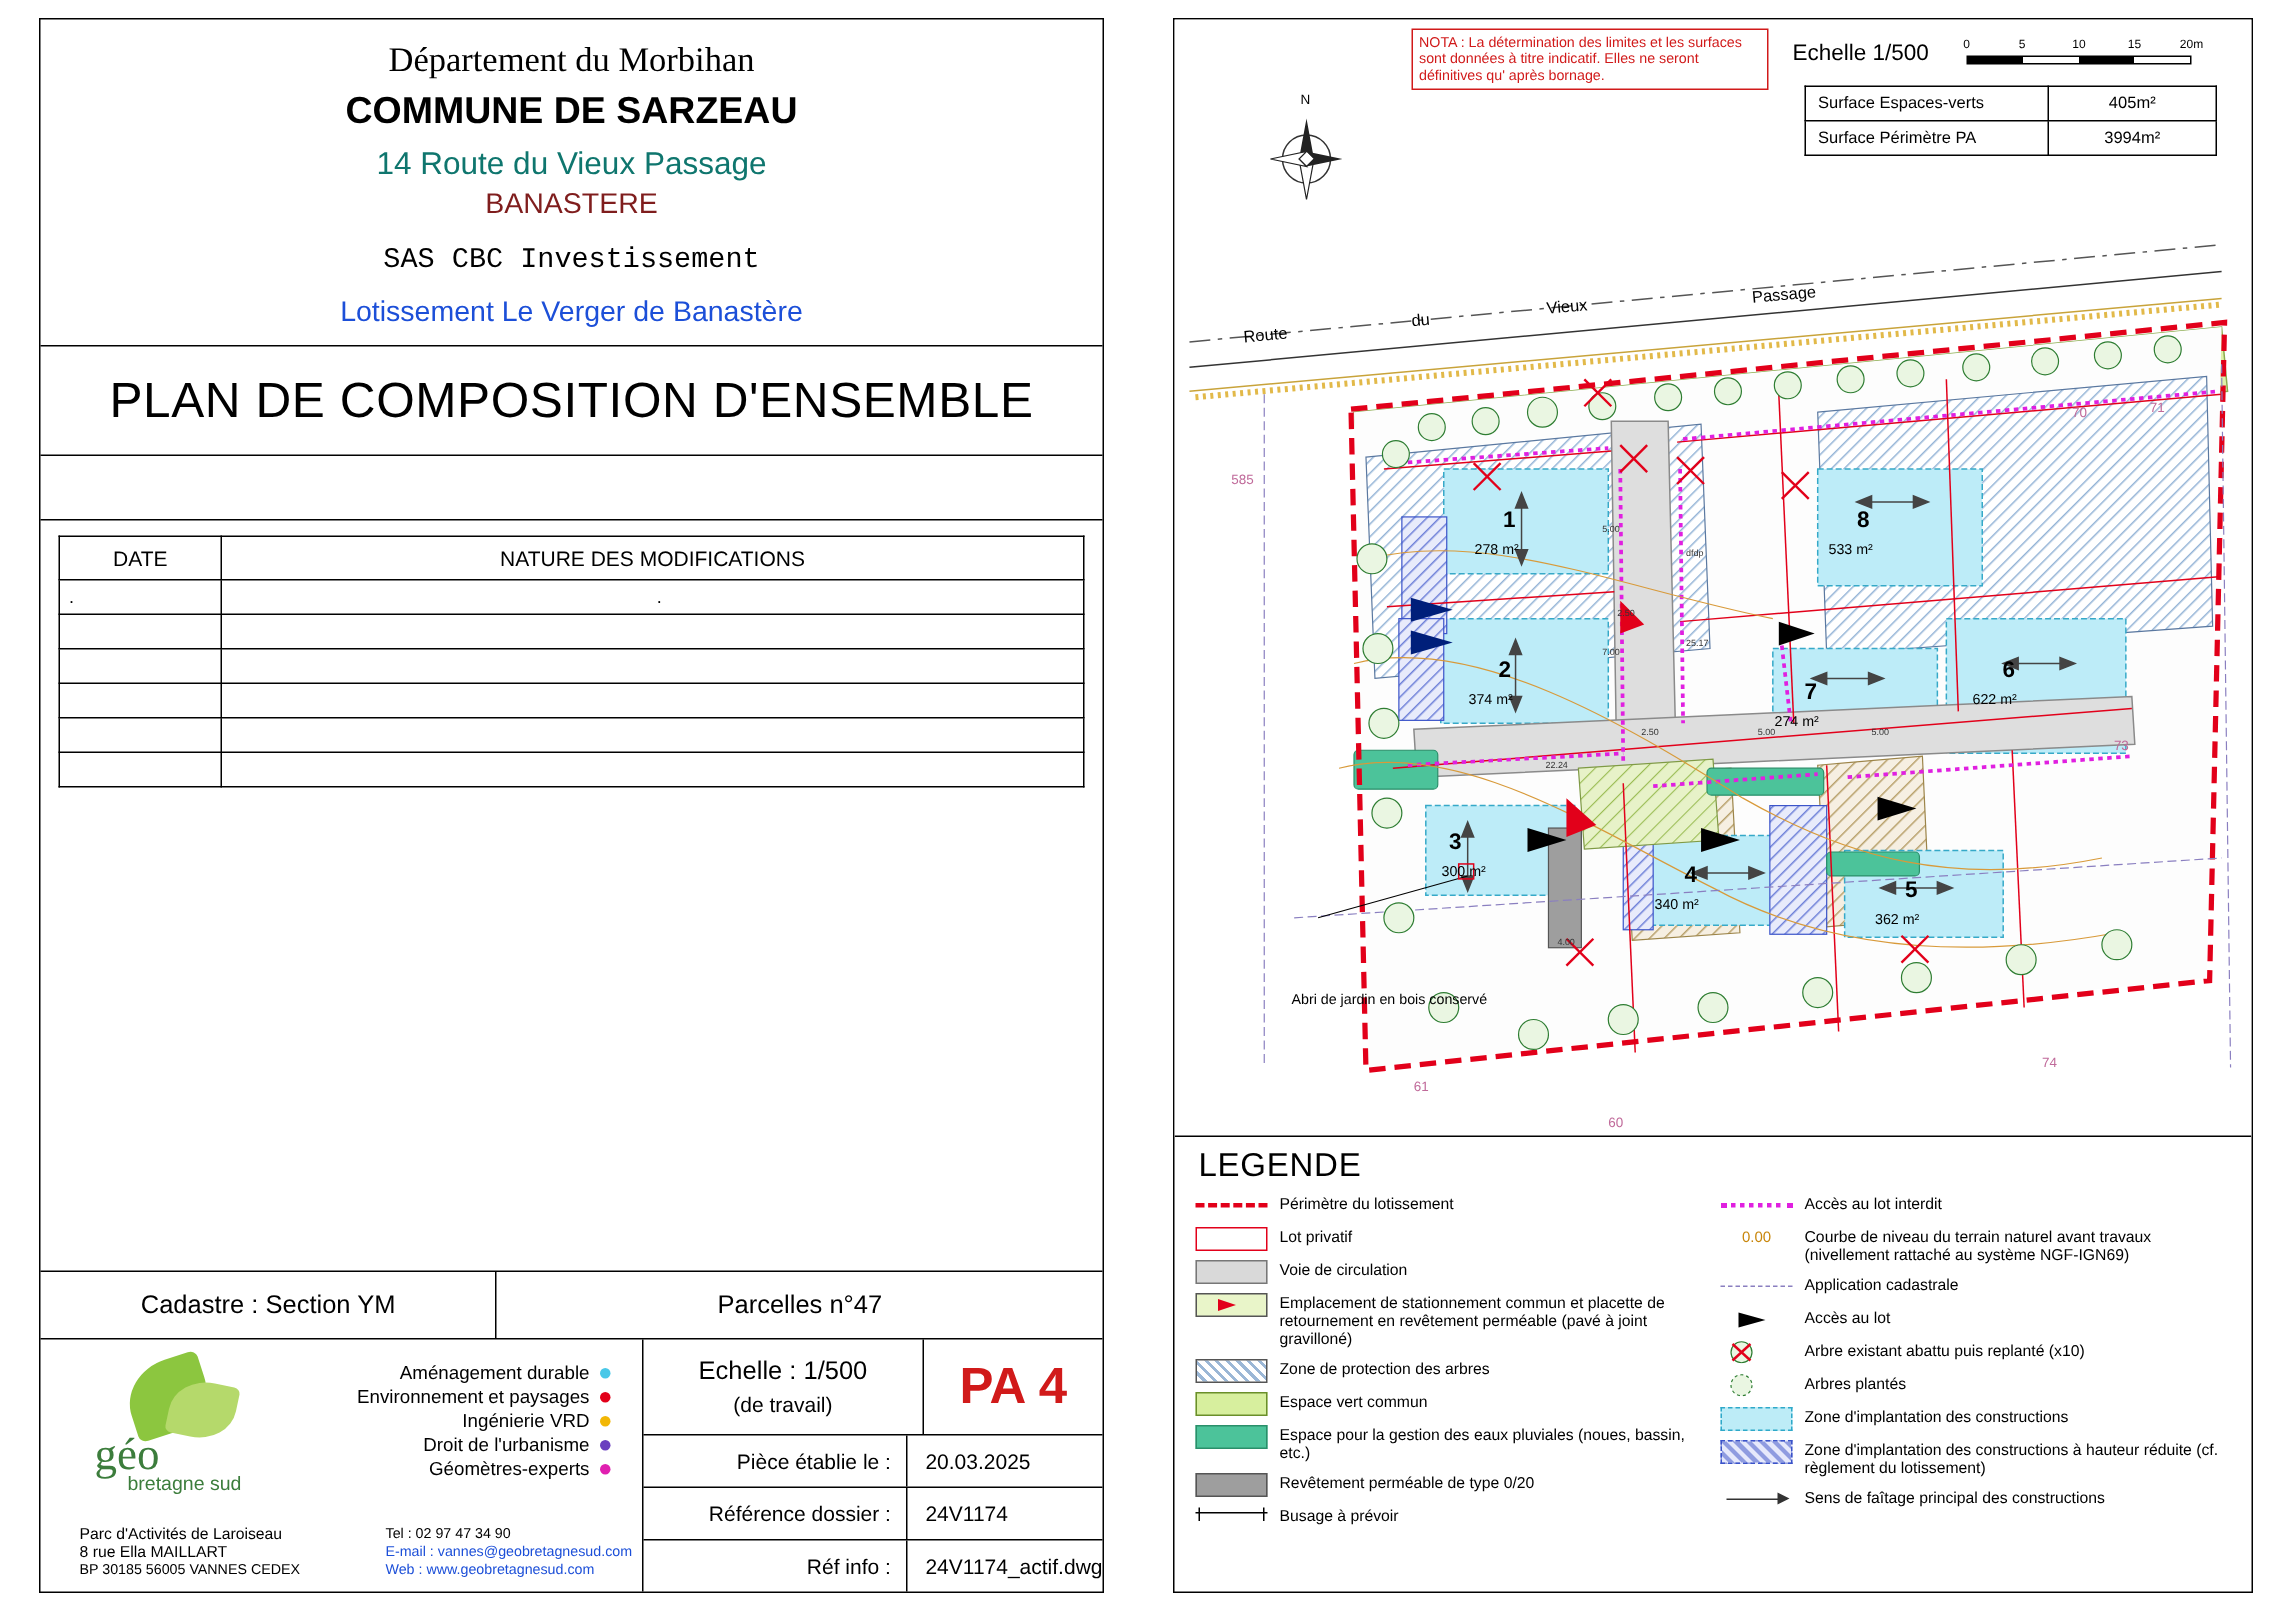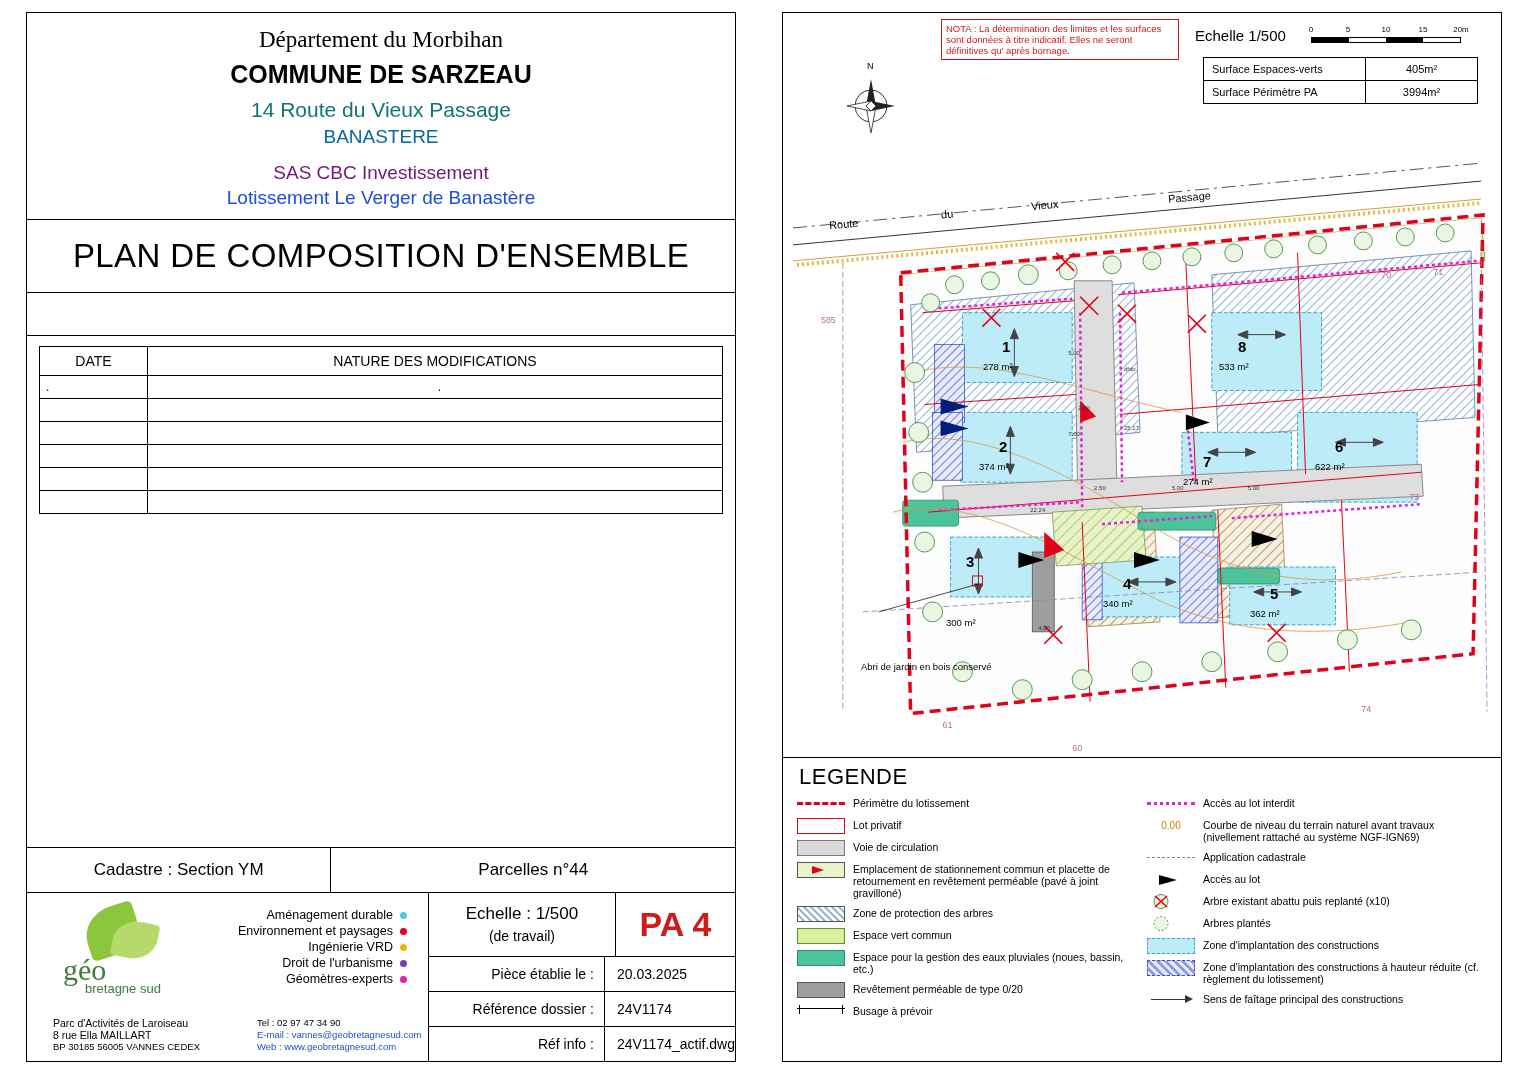--- a/index.html
+++ b/index.html
@@ -5,22 +5,22 @@
   html,body{margin:0;padding:0;background:#ffffff;}
   body{width:1528px;height:1080px;font-family:"Liberation Sans",sans-serif;color:#000;overflow:hidden;}
   .sheet{position:relative;width:1528px;height:1080px;}
 
   
   .cartouche{position:absolute;left:26px;top:12px;width:710px;height:1050px;border:1.5px solid #000;box-sizing:border-box;}
   .cart-head{padding:14px 10px 10px;text-align:center;border-bottom:1.5px solid #000;}
   .cart-head .l1{font-size:23px;margin-bottom:7px;font-family:"Liberation Serif",serif;}
   .cart-head .l2{font-size:25px;font-weight:bold;margin-bottom:9px;}
   .cart-head .l3{font-size:21px;color:#0f766e;margin-bottom:4px;}
-  .cart-head .l4{font-size:19px;color:#0369a1;margin-bottom:14px;}
-  .cart-head .l5{font-size:19px;color:#701a75;margin-bottom:3px;}
+  .cart-head .l4{font-size:19px;color:#7f1d1d;margin-bottom:14px;}
+  .cart-head .l5{font-size:19px;color:#000000;margin-bottom:14px;font-family:Liberation Mono, monospace;}
   .cart-head .l6{font-size:19px;color:#1c4fd8;}
 
   .cart-title{height:72px;border-bottom:1.5px solid #000;display:flex;align-items:center;justify-content:center;}
   .cart-title span{font-size:33px;letter-spacing:.4px;font-family:"Liberation Sans",sans-serif;}
   .cart-blank{height:42px;border-bottom:1.5px solid #000;}
 
   .mod-wrap{padding:10px 12px 0 12px;}
   table.mods{border-collapse:collapse;width:100%;font-size:13px;}
   table.mods td,table.mods th{border:1px solid #000;height:20px;}
   table.mods th{font-weight:normal;font-size:14px;height:26px;}
@@ -172,21 +172,21 @@
         <tr>
               <td class="c1"></td>
               <td class="c2"></td>
             </tr>
       </tbody>
         </table>
     </div>
 
     <div class="cadastre">
       <div class="cad-a">Cadastre : Section YM</div>
-      <div class="cad-b">Parcelles n°44</div>
+      <div class="cad-b">Parcelles n°47</div>
     </div>
 
     <div class="footer">
       <div class="f-left">
         <div class="logo">
           <div class="leaf"></div>
           <div class="leaf2"></div>
           <div class="geo">géo</div>
           <div class="bret">bretagne sud</div>
         </div>
@@ -528,21 +528,21 @@
         </svg>
       </div>
 
       <div class="lot-num" style="left:219px;top:325px;">1</div>
       <div class="lot-area" style="left:200px;top:348px;">278 m²</div>
 
       <div class="lot-num" style="left:216px;top:425px;">2</div>
       <div class="lot-area" style="left:196px;top:448px;">374 m²</div>
 
       <div class="lot-num" style="left:183px;top:540px;">3</div>
-      <div class="lot-area" style="left:163px;top:563px;margin-top:41px;">300 m²</div>
+      <div class="lot-area" style="left:178px;top:563px;">300 m²</div>
 
       <div class="lot-num" style="left:340px;top:562px;">4</div>
       <div class="lot-area" style="left:320px;top:585px;">340 m²</div>
 
       <div class="lot-num" style="left:487px;top:572px;">5</div>
       <div class="lot-area" style="left:467px;top:595px;">362 m²</div>
 
       <div class="lot-num" style="left:552px;top:425px;">6</div>
       <div class="lot-area" style="left:532px;top:448px;">622 m²</div>
 

